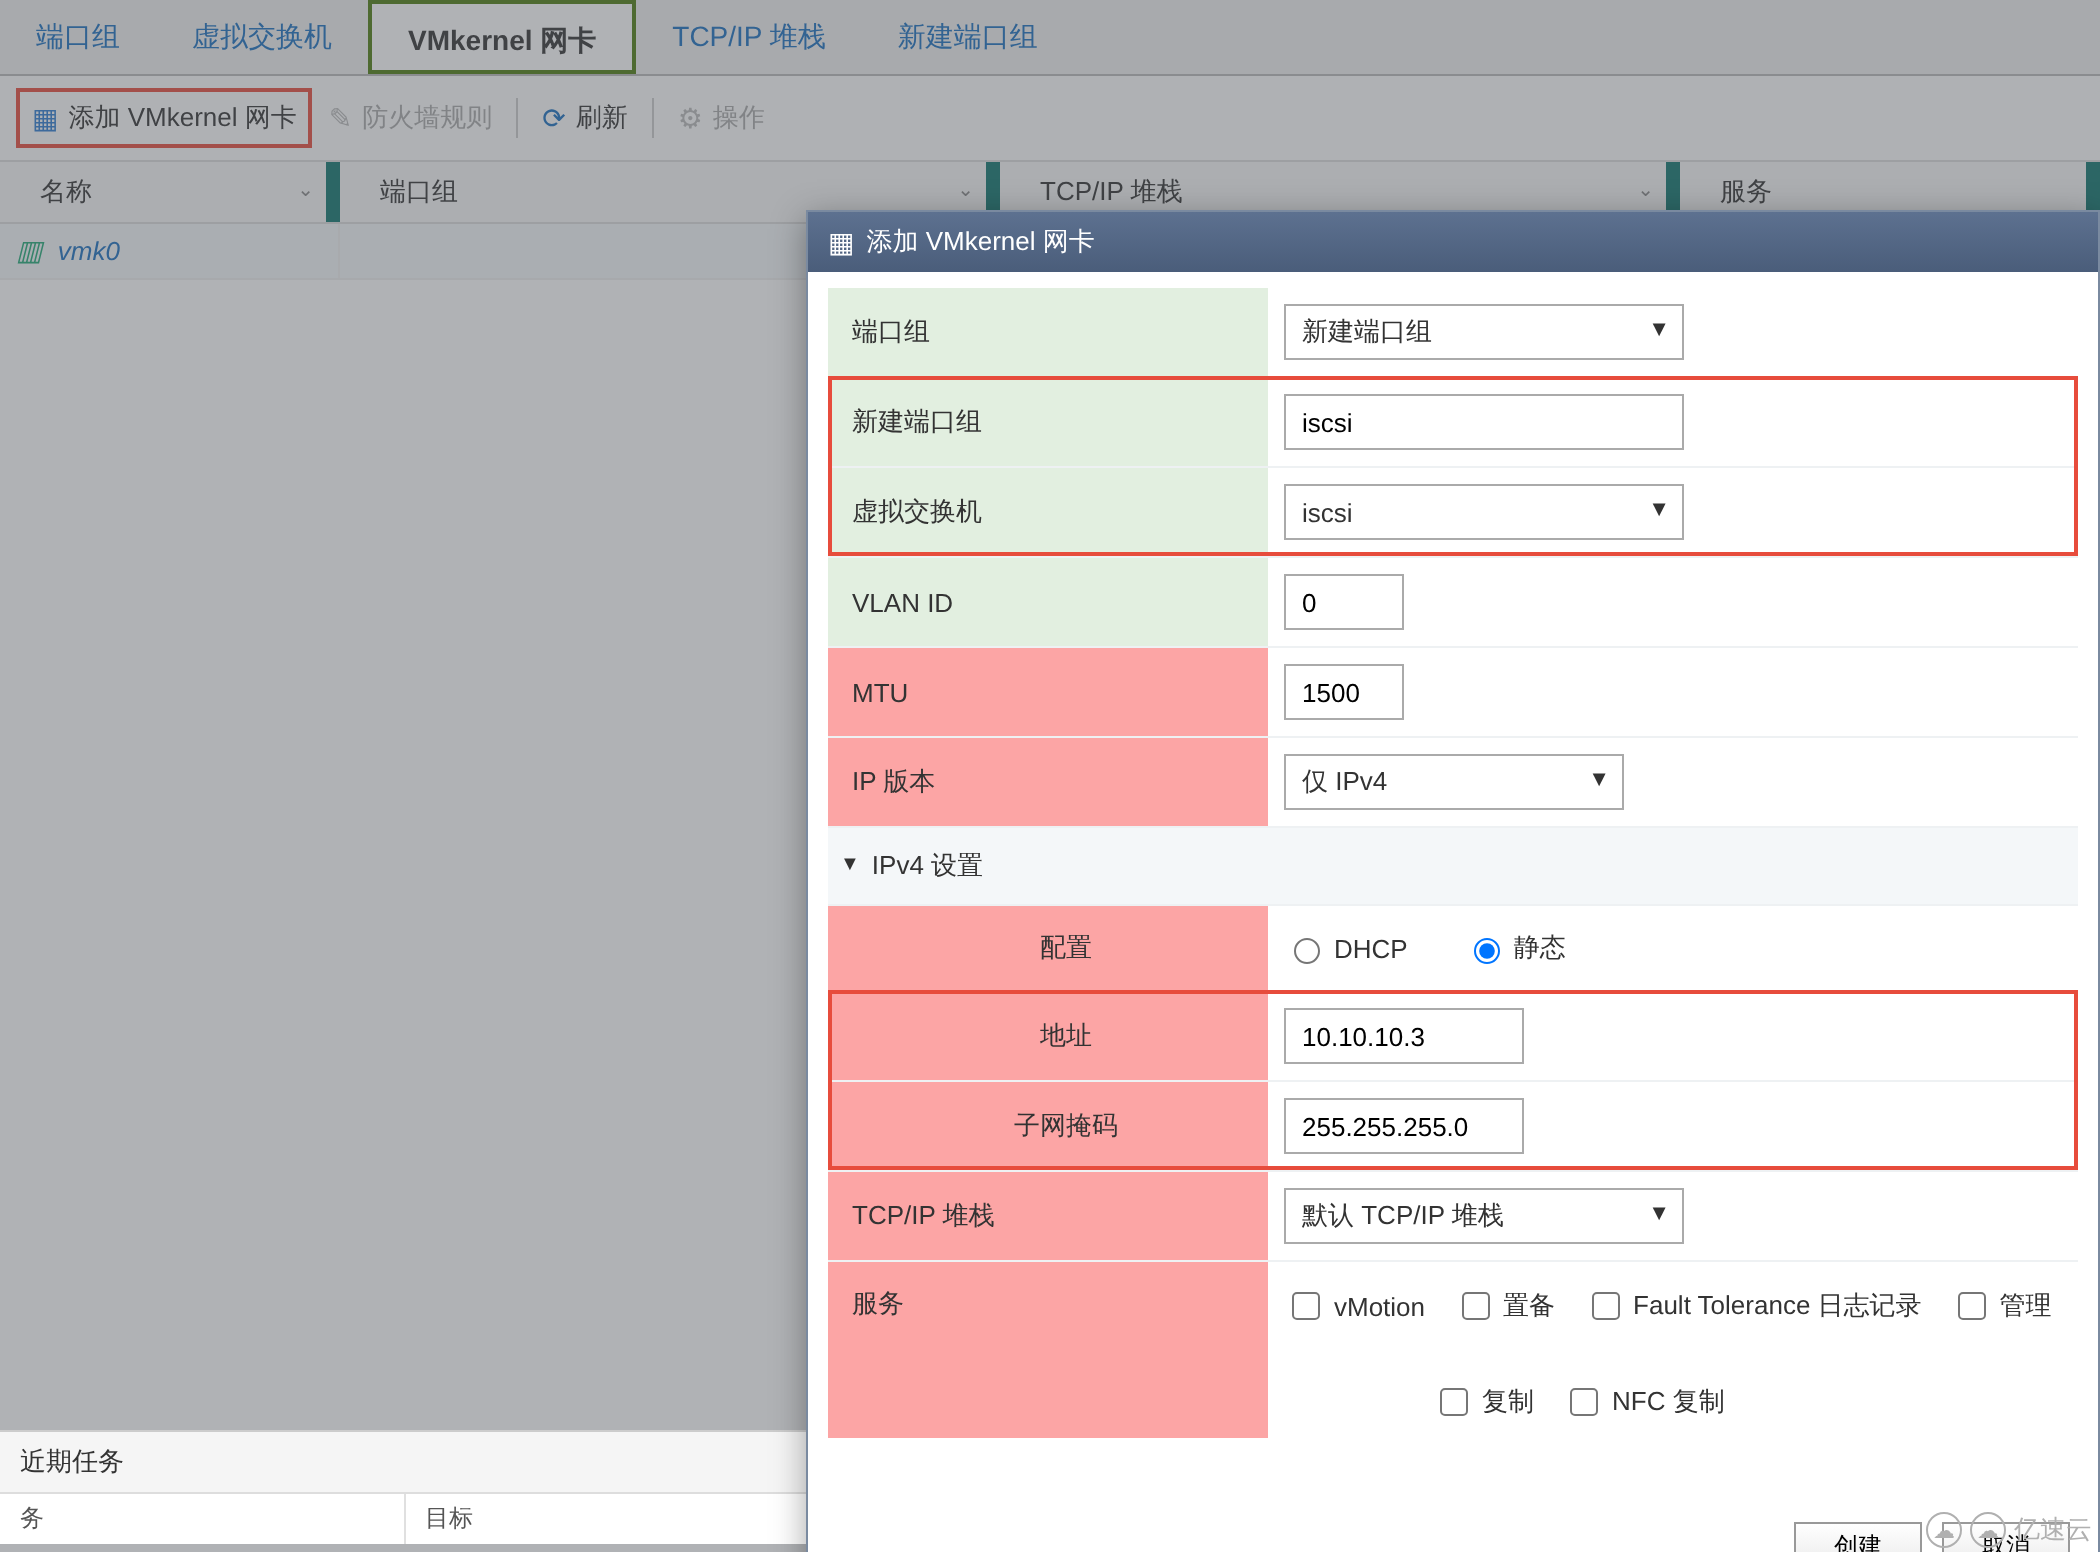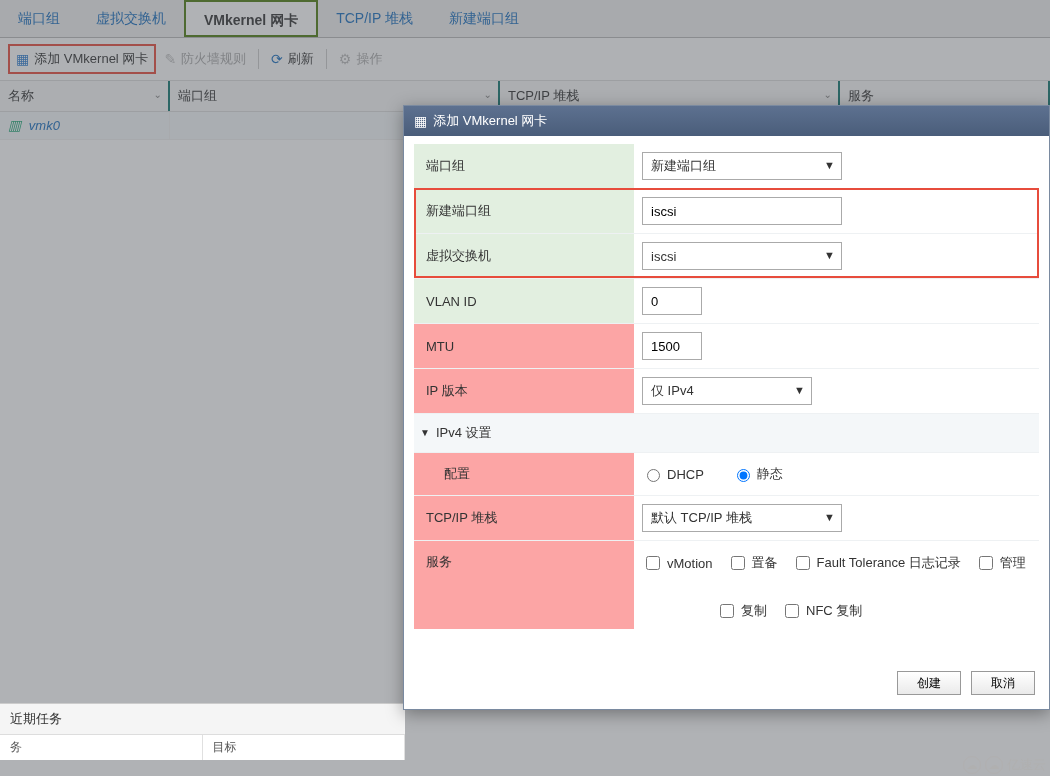--- a/index.html
+++ b/index.html
@@ -61,22 +61,22 @@
   .divider-v { width: 1px; height: 20px; background: #ccc; margin: 0 4px; }
   .glyph { font-size: 14px; line-height: 1; }
   
   .table-head {
     display: flex;
     background: #f7f7f7;
     border-bottom: 1px solid #ddd;
     font-size: 13px;
   }
   .th {
-    padding: 6px 8px;
-    border-right: 2px solid #0f766e;
+    padding: 6px 20px;
+    border-right: 7px solid #0f766e;
     position: relative;
   }
   .th .chev { position:absolute; right:6px; top:8px; color:#888; font-size:10px;}
   .col-name { width: 170px; }
   .col-pg   { width: 330px; }
   .col-tcp  { width: 340px; }
   .col-svc  { flex:1; }
   .table-row {
     display: flex;
     background: #fff;
@@ -121,21 +121,21 @@
     min-height: 42px;
     background:#fca5a5;
   }
   .form-row.first{ border-top:none;}
   .form-row .label {
     width: 220px;
     padding: 12px 12px;
     font-size: 13px;
     color:#333;
   }
-  .form-row .label.indent { padding-left: 30px; }
+  .form-row .label.indent { padding-left: 30px; text-align: center; }
   .form-row .control { flex:1; padding: 8px 8px; background:#fff; min-height:42px; display:flex; align-items:center; flex-wrap:wrap; gap:14px;}
   .select {
     width: 200px;
     height: 28px;
     border: 1px solid #aaa;
     padding: 0 22px 0 8px;
     font-size: 13px;
     background: #fff;
     position: relative;
     display:inline-flex;
@@ -189,21 +189,21 @@
   .btn {
     min-width:64px; height:24px;
     border:1px solid #999;
     background:linear-gradient(#fff,#eaeaea);
     font-size:12px;
     cursor:pointer;
   }
   
   .tasks {
     position:absolute;
-    left:0; bottom:16px; width:405px;
+    left:0; bottom:4px; width:405px;
     border-top:1px solid #ccc;
     background:#fff;
     z-index:5;
   }
   .tasks-hd{ padding:6px 10px; background:#f5f5f5; border-bottom:1px solid #ddd;}
   .tasks-cols{ display:flex; }
   .tasks-cols .c{ padding:4px 10px; border-right:1px solid #e0e0e0; width:50%; font-size:12px; color:#555;}
   
   .watermark{
     position:absolute;
@@ -353,20 +353,34 @@
           <input type="radio" name="cfg" style="">
             <span>DHCP</span>
         </label>
         <label class="rad">
           <input type="radio" name="cfg" checked="" style="">
             <span>静态</span>
         </label>
       </div>
     </div>
 
+    <div class="grp-red">
+      <div class="form-row">
+        <div class="label indent">地址</div>
+        <div class="control">
+          <input class="text-input w120" value="10.10.10.3" style="">
+        </div>
+      </div>
+      <div class="form-row">
+        <div class="label indent">子网掩码</div>
+        <div class="control">
+          <input class="text-input w120" value="255.255.255.0" style="">
+        </div>
+      </div>
+    </div>
 
     <div class="form-row">
       <div class="label">TCP/IP 堆栈</div>
       <div class="control">
         <div class="select">
           <span>默认 TCP/IP 堆栈</span>
           <span class="caret">▼</span>
         </div>
       </div>
     </div>

